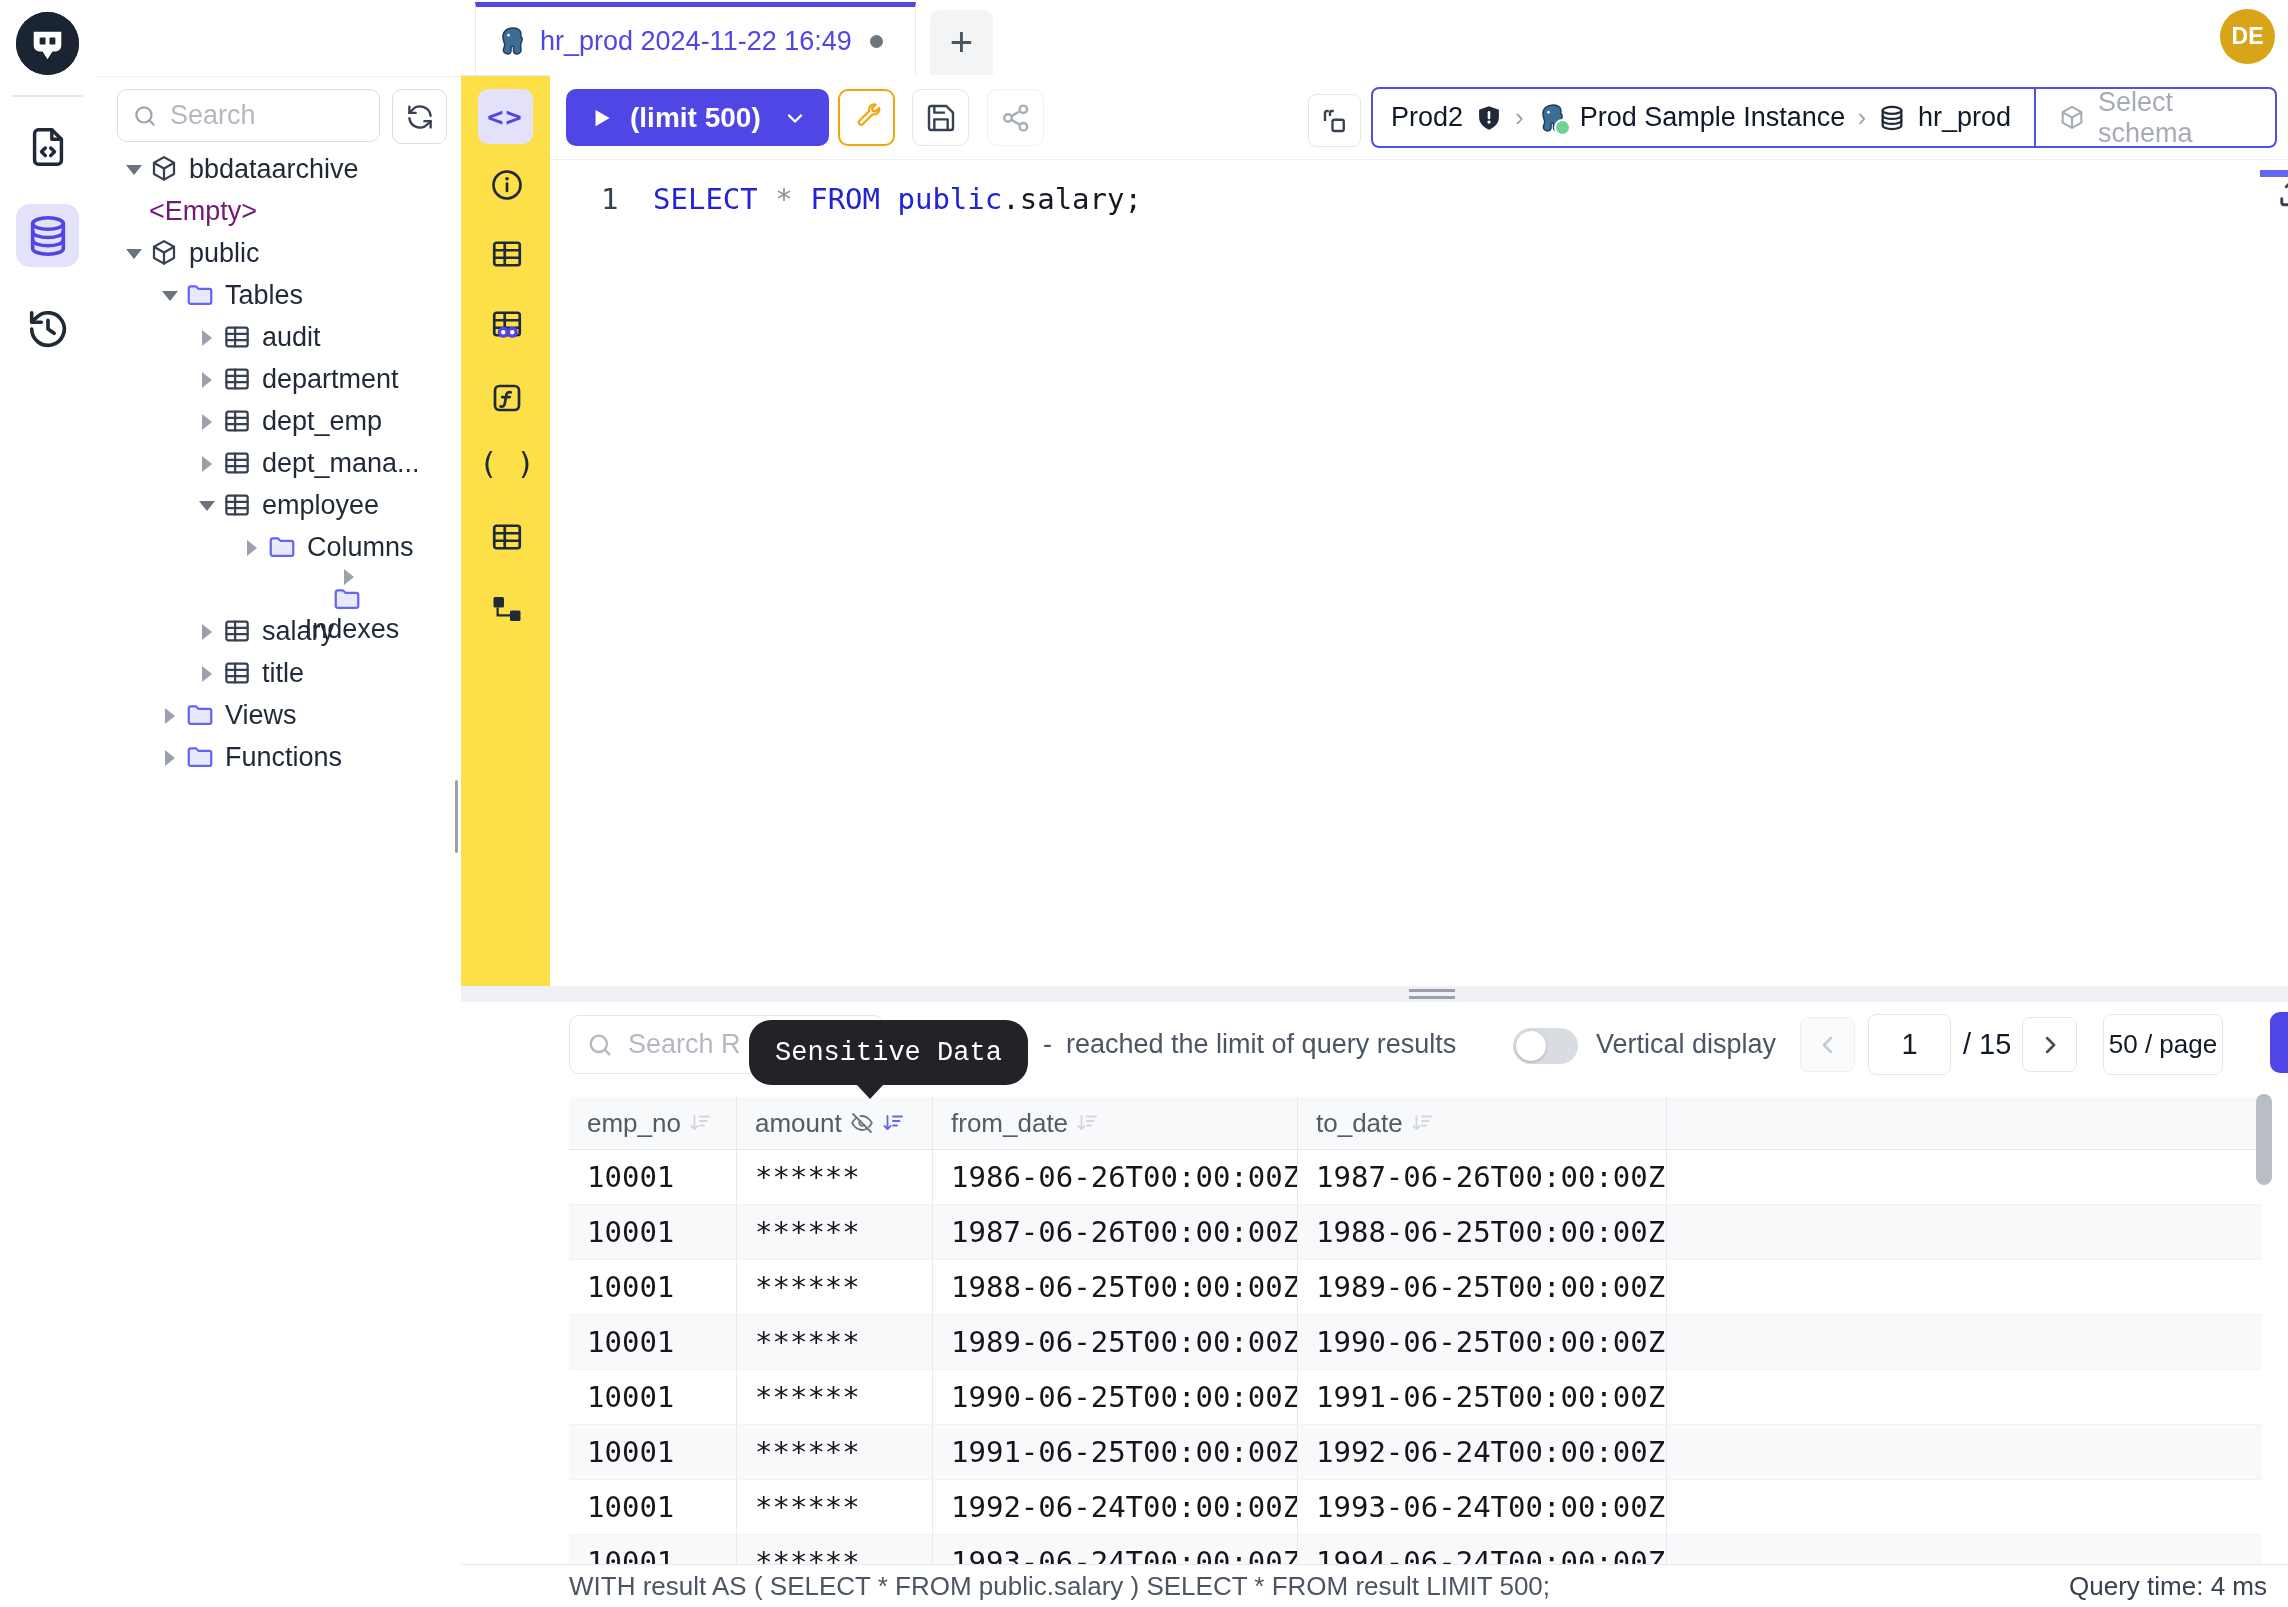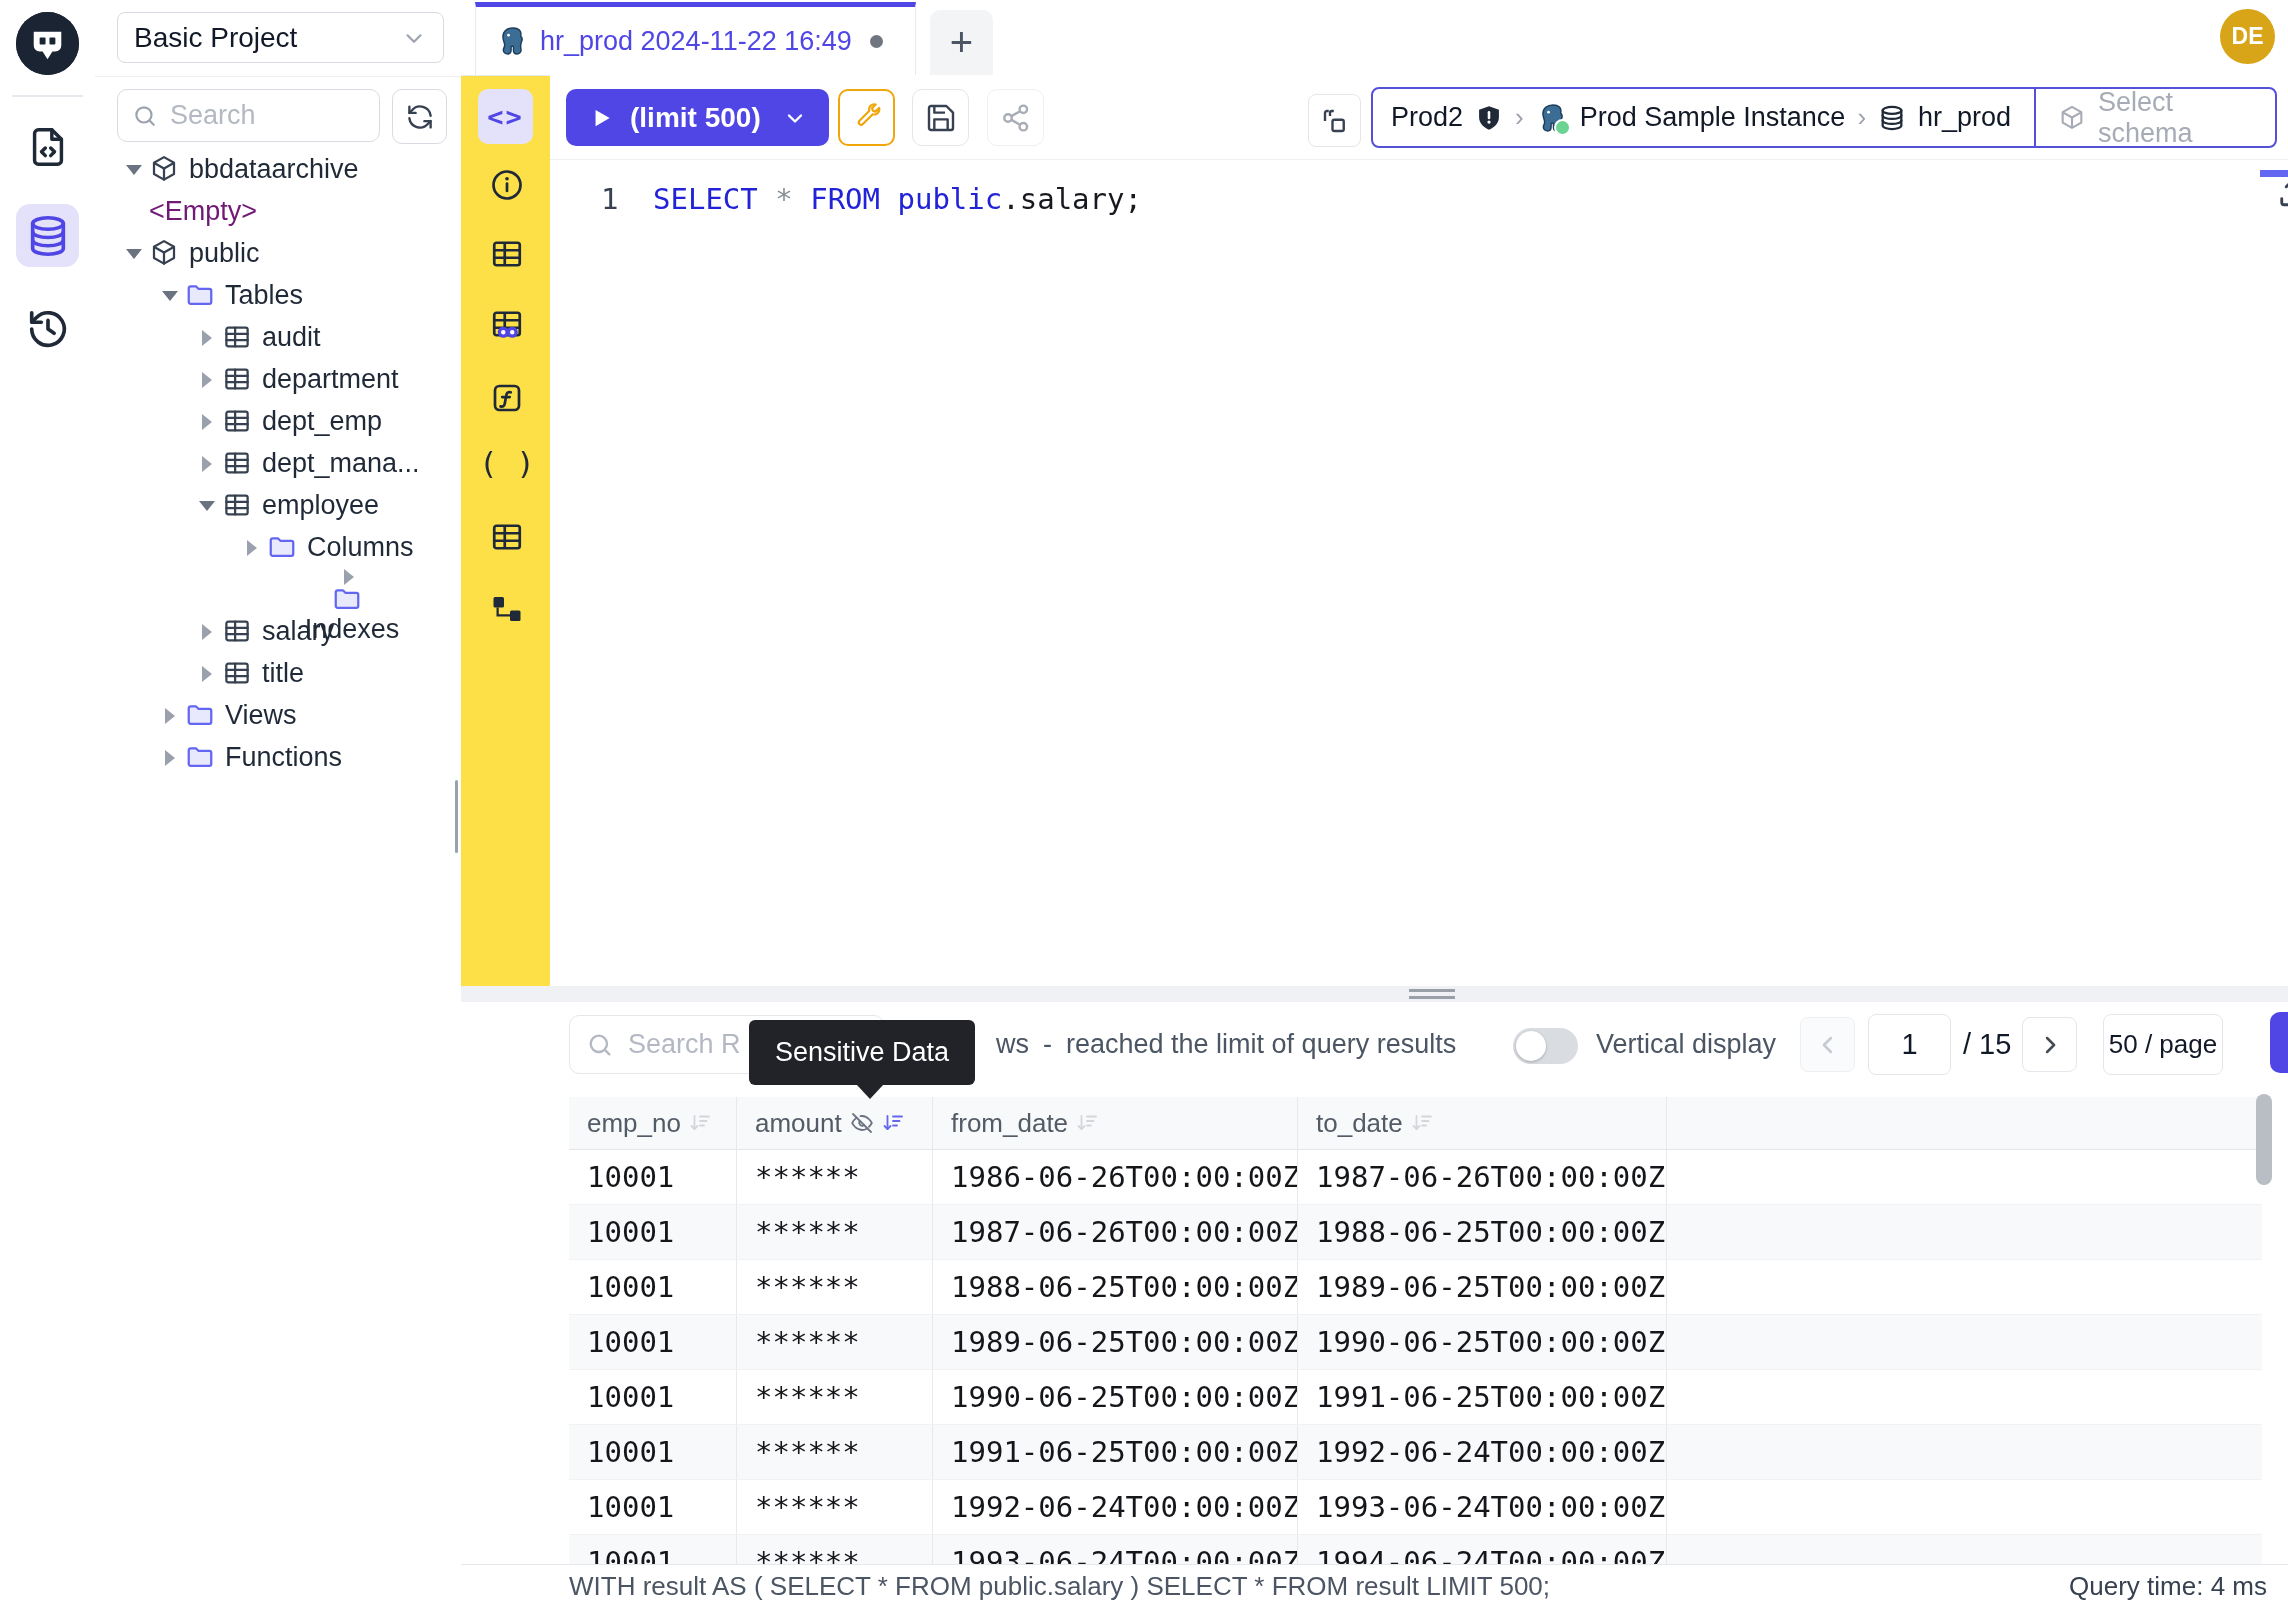--- a/index.html
+++ b/index.html
@@ -118,22 +118,22 @@
   .hicon{width:24px;height:24px;color:#d3d6db;}
   .hicon svg{width:24px;height:24px}
   .hicon.eye{color:#6b7280;}
   .hicon.sorted{color:#6467ee;}
   .trow{display:flex;height:55px;background:#fff;border-bottom:1px solid #f0f2f4;box-sizing:border-box;}
   .trow.alt{background:#f8f9fb;}
   .tcell{display:flex;align-items:center;padding:0 18px;box-sizing:border-box;border-right:1px solid #e7e9ec;
        font-size:29px;color:#14161a;white-space:nowrap;overflow:hidden;}
   .tcell.filler{flex:1;border-right:none;}
   
-  .tooltip{position:absolute;left:288px;top:18px;height:65px;padding:0 26px;background:#212329;color:#fff;border-radius:6px;
-       display:flex;align-items:center;font-size:27px;z-index:5;white-space:nowrap;}
+  .tooltip{position:absolute;left:288px;top:18px;height:65px;padding:0 26px;background:#212329;color:#fff;border-radius:22px;
+       display:flex;align-items:center;font-size:27px;z-index:5;white-space:nowrap;font-family:Liberation Mono, monospace;}
   .tooltip::after{content:"";position:absolute;left:107px;bottom:-14px;border-left:14px solid transparent;border-right:14px solid transparent;border-top:15px solid #212329;}
   .res-scroll{position:absolute;right:17px;top:92px;width:16px;height:91px;border-radius:8px;background:#b9bdc4;}
   
   .statusbar{position:absolute;left:0;top:1564px;width:1828px;height:44px;border-top:1px solid #e6e8eb;background:#fff;
        display:flex;align-items:center;box-sizing:border-box;padding:0 22px 0 108px;font-size:26px;color:#4b5563;}
   .sb-time{margin-left:auto;color:#374151;}
 </style>
 </head>
 <body>
 
@@ -168,28 +168,20 @@
     <div class="rail-btn" style="top:297px">
       <svg viewBox="0 0 24 24" fill="none" stroke="currentColor" stroke-width="1.9" stroke-linecap="round" stroke-linejoin="round">
         <path d="M3.5 12a8.5 8.5 0 1 0 2.5-6L3.6 8.3"></path>
           <path d="M3.5 3.5v5h5"></path>
           <path d="M12 7.5V12l3.2 2.2"></path>
       </svg>
     </div>
   </div>
 
   <div class="sidebar">
-    <div class="proj">
-      <span>Basic Project</span>
-      <span class="chev">
-        <svg viewBox="0 0 24 24" width="26" height="26" fill="none" stroke="currentColor" stroke-width="2" stroke-linecap="round" stroke-linejoin="round">
-            <path d="M6 9.5l6 6 6-6"></path>
-          </svg>
-      </span>
-    </div>
     <div class="sb-divider"></div>
     <div class="sb-search">
       <span>
         <svg viewBox="0 0 24 24" width="26" height="26" fill="none" stroke="currentColor" stroke-width="2" stroke-linecap="round">
             <circle cx="11" cy="11" r="7"></circle>
             <path d="M20 20l-3.8-3.8"></path>
           </svg>
       </span>
       <input placeholder="Search" style="">
     </div>

